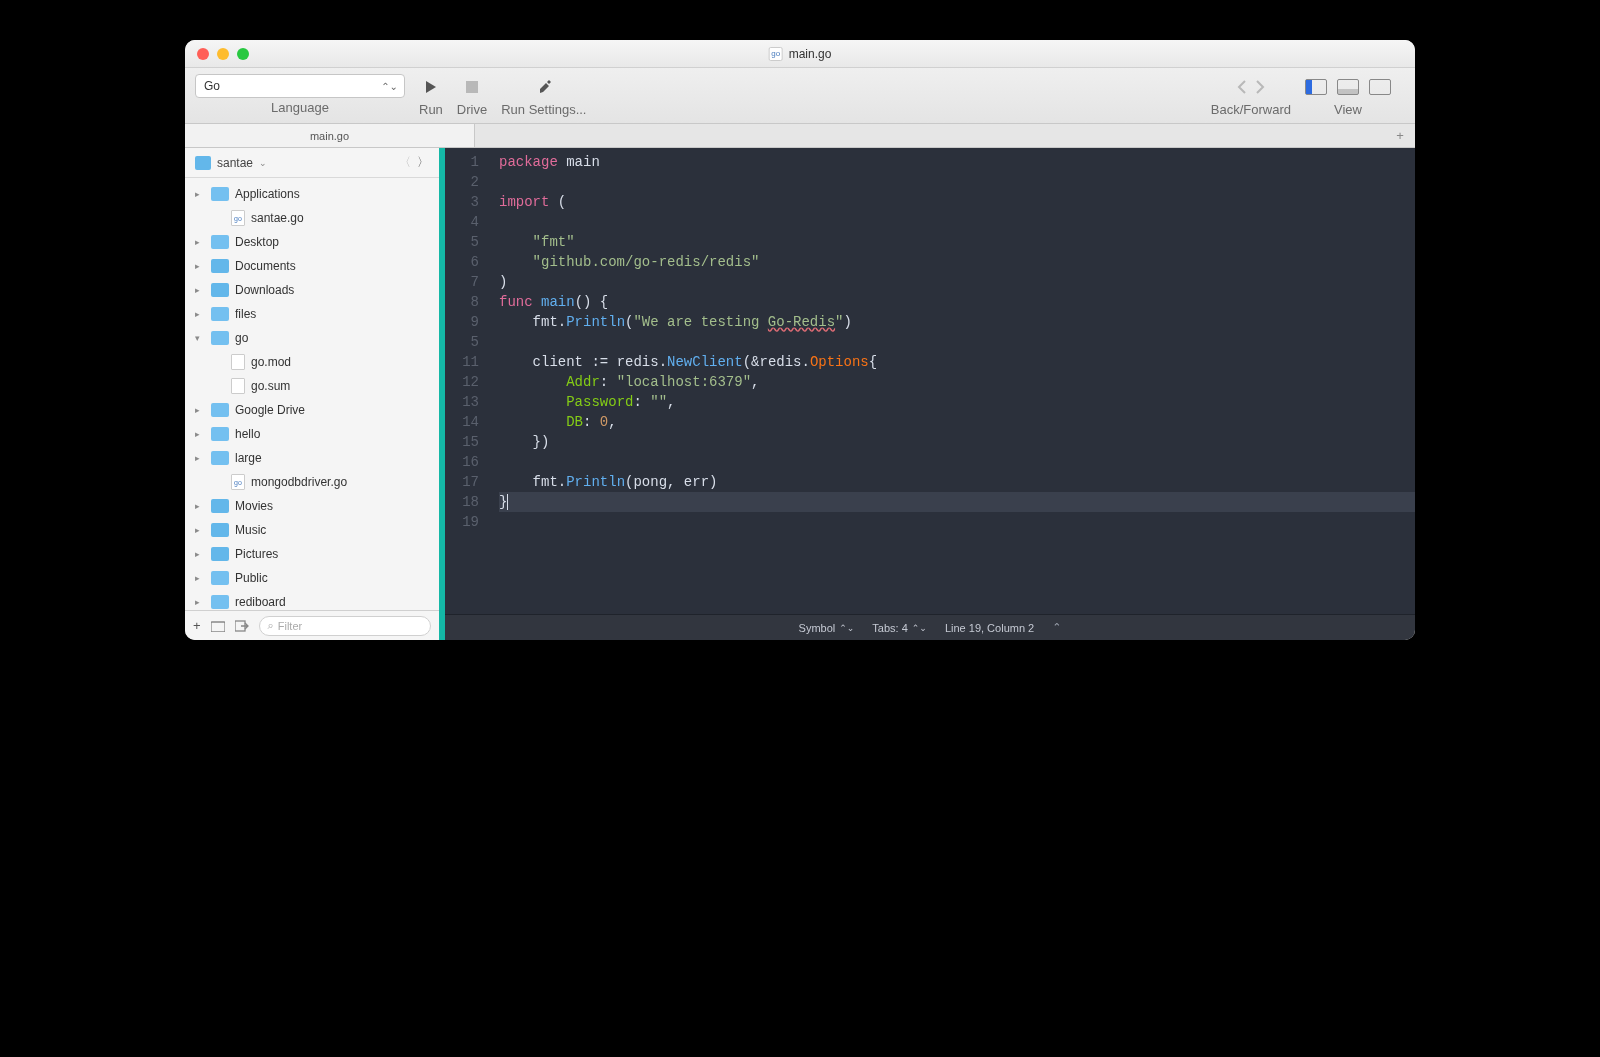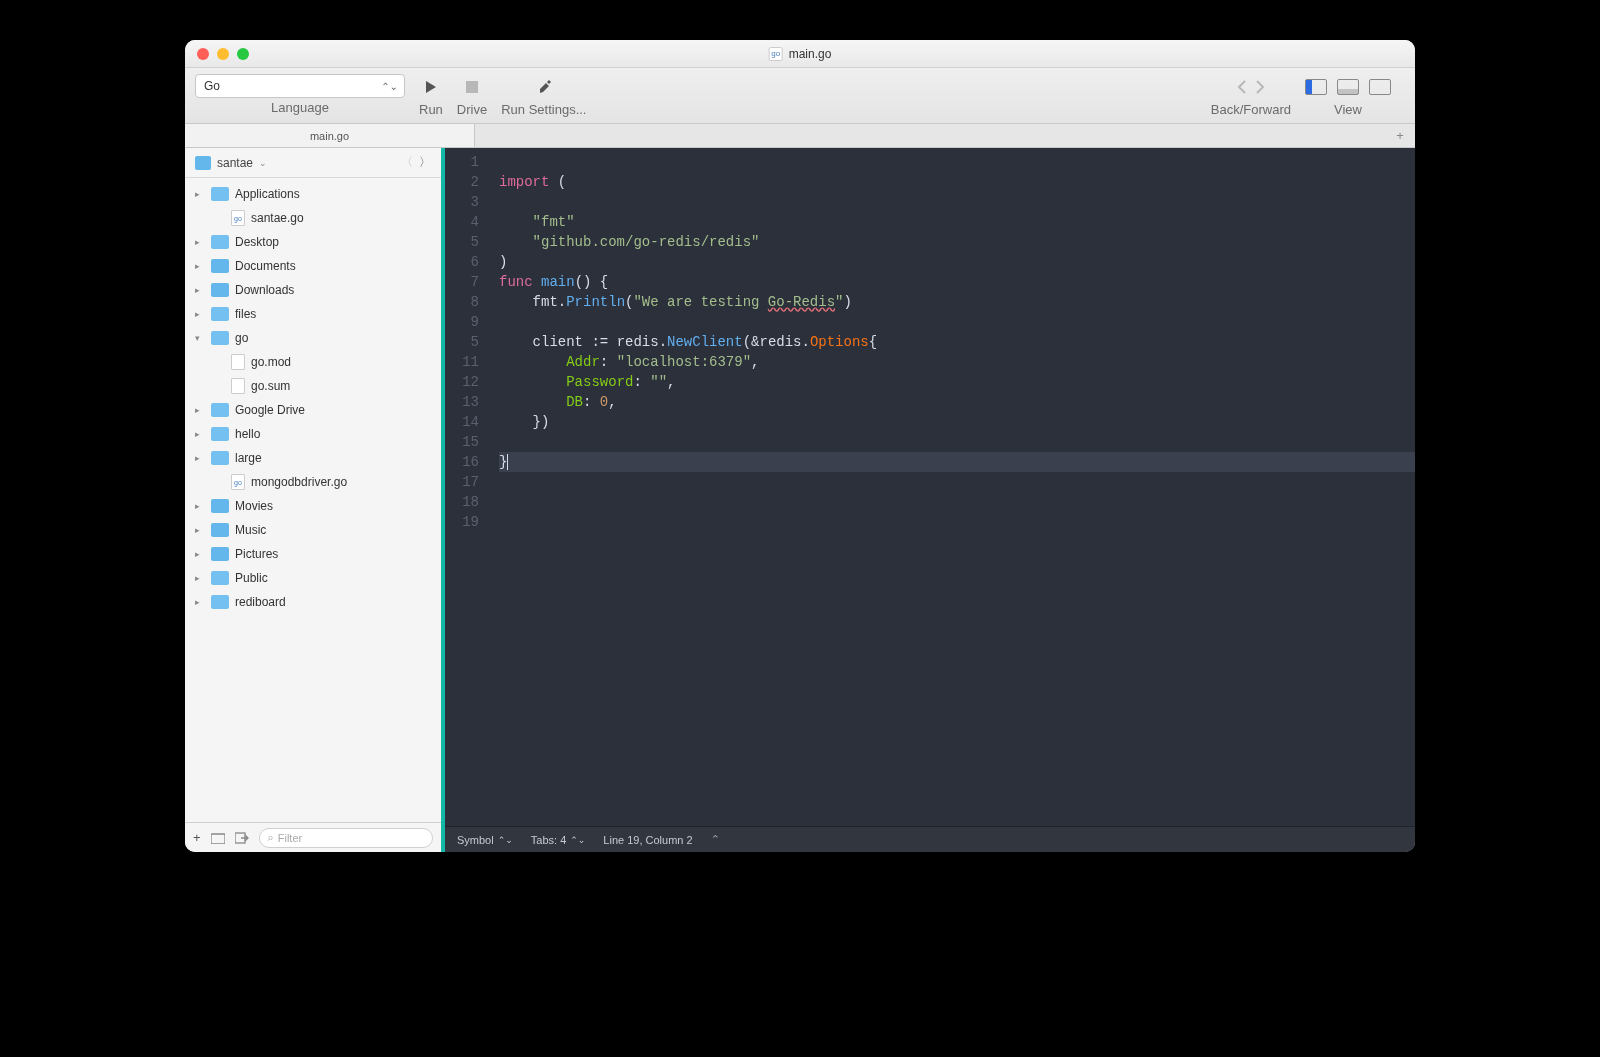--- a/index.html
+++ b/index.html
@@ -1,17 +1,17 @@
 <!DOCTYPE html>
 <html><head>
 <meta charset="utf-8">
 <style>
 * { margin: 0; padding: 0; box-sizing: border-box; }
 body { background: #000; font-family: -apple-system, BlinkMacSystemFont, "Helvetica Neue", sans-serif; font-size: 13px; display: flex; align-items: flex-start; justify-content: center; padding: 40px 60px; }
-.window { width: 1230px; height: 812px; background: #ececec; border-radius: 10px; overflow: hidden; box-shadow: 0 20px 60px rgba(0,0,0,0.5); display: flex; flex-direction: column; }
+.window { width: 1230px; height: 600px; background: #ececec; border-radius: 10px; overflow: hidden; box-shadow: 0 20px 60px rgba(0,0,0,0.5); display: flex; flex-direction: column; }
 .titlebar { height: 28px; background: linear-gradient(#f6f6f6,#e8e8e8); border-bottom: 1px solid #d0d0d0; display: flex; align-items: center; position: relative; }
 .traffic { display: flex; gap: 8px; padding-left: 12px; }
 .dot { width: 12px; height: 12px; border-radius: 50%; }
 .dot.red { background: #ff5f57; } .dot.yellow { background: #febc2e; } .dot.green { background: #28c840; }
 .title-center { position: absolute; left: 50%; transform: translateX(-50%); display: flex; align-items: center; gap: 6px; color: #333; font-size: 12px; }
 .go-badge { display:inline-flex; align-items:center; justify-content:center; width:14px; height:14px; font-size:8px; color:#4a7dbf; border:1px solid #ccc; border-radius:2px; background:#fff; }
 .toolbar { height: 56px; background: linear-gradient(#efefef,#e4e4e4); border-bottom: 1px solid #c8c8c8; display: flex; align-items: flex-start; padding: 6px 10px 0; }
 .tool-group { display: flex; flex-direction: column; align-items: center; margin-right: 14px; }
 .tool-icons { display:flex; gap:10px; align-items:center; height:26px; }
 .tool-label { font-size: 13px; color: #6b6b6b; margin-top: 2px; }
@@ -23,21 +23,21 @@
 .nav-arrows { display:flex; gap:6px; color:#b8b8b8; }
 .view-icons { display:flex; gap:10px; }
 .view-box { width:22px; height:16px; border:1.5px solid #888; border-radius:2px; position:relative; }
 .view-box.left::before { content:""; position:absolute; left:0; top:0; bottom:0; width:6px; background:#2d6be0; }
 .view-box.bottom::before { content:""; position:absolute; left:0; right:0; bottom:0; height:5px; background:#888; opacity:0.4; }
 .tabbar { height: 24px; background: #e6e6e6; border-bottom: 1px solid #c8c8c8; display:flex; }
 .filetab { width: 290px; height:100%; background:#f2f2f2; border-right:1px solid #c8c8c8; display:flex; align-items:center; justify-content:center; font-size:11px; color:#555; }
 .tab-spacer { flex:1; }
 .tab-add { width:30px; display:flex; align-items:center; justify-content:center; color:#888; cursor:pointer; }
 .body { flex:1; display:flex; overflow:hidden; }
-.sidebar { width: 260px; background:#f5f5f5; border-right:4px solid #14b8a6; display:flex; flex-direction:column; }
+.sidebar { width: 260px; background:#f5f5f5; border-right:6px solid #14b8a6; display:flex; flex-direction:column; }
 .crumb { height:30px; border-bottom:1px solid #d9d9d9; display:flex; align-items:center; padding:0 10px; gap:6px; font-size:12px; color:#444; }
 .crumb .fold-icon { width:16px; height:14px; background:#63b7ea; border-radius:2px; display:inline-block; }
 .crumb .navbtns { margin-left:auto; display:flex; gap:6px; color:#bbb; }
 .crumb .navbtns .active { color:#555; }
 .tree { flex:1; overflow:auto; padding:4px 0; }
 .tree-row { display:flex; align-items:center; height:24px; padding-left:10px; gap:6px; font-size:12px; color:#333; cursor:default; }
 .tree-row .disc { width:10px; color:#8a8a8a; font-size:9px; }
 .tree-row .ficon { width:18px; height:14px; border-radius:2px; display:inline-block; }
 .fold-blue { background:#74c0f0; }
 .fold-cyan { background:#63b7ea; }
@@ -47,21 +47,21 @@
 .side-bottom .filter { flex:1; height:20px; border:1px solid #d0d0d0; border-radius:10px; padding:0 8px; font-size:11px; color:#aaa; display:flex; align-items:center; gap:4px; background:#fff; }
 .editor-wrap { flex:1; display:flex; flex-direction:column; background:#2b303b; }
 .editor { flex:1; display:flex; font-family: Menlo, Monaco, "Courier New", monospace; font-size:14px; line-height:20px; overflow:auto; }
 .gutter { width:44px; background:#2b303b; color:#5a606d; text-align:right; padding:4px 10px 4px 0; user-select:none; }
 .gutter div { height:20px; }
 .code { flex:1; padding:4px 0 4px 10px; color:#d8dee9; }
 .code pre { margin:0; font-family:inherit; }
 .line { height:20px; white-space:pre; }
 .hl-line { background:#3a404d; } .pkg-kw{color:#e06c9a;} .str { color:#a3be8c; } .func { color:#61afef; } .type { color:#f97316; } .ident { color:#d8dee9; } .field{color:#84cc16;} .num{color:#d19a66;} .err-underline{ text-decoration: underline wavy #e06c75; }
 .cursor { display:inline-block; width:1px; height:16px; background:#d8dee9; vertical-align:middle; }
-.statusbar { height:26px; background:#32363f; color:#c5c9d3; display:flex; align-items:center; justify-content:flex-start; padding:0 12px; font-size:11px; gap:18px; border-top:1px solid #1f232b;margin-top:20px; }
+.statusbar { height:26px; background:#32363f; color:#c5c9d3; display:flex; align-items:center; justify-content:center; padding:0 12px; font-size:11px; gap:18px; border-top:1px solid #1f232b;margin-top:20px; }
 .statusbar .seg { display:flex; align-items:center; gap:4px; cursor:pointer; }
 .statusbar .chev-up { color:#9aa0ac; }
 svg { display:block; }
 </style>
 </head>
 <body>
 
 <div class="window">
 
   <div class="titlebar">
@@ -288,35 +288,37 @@
             <div>12</div>
             <div>13</div>
             <div>14</div>
             <div>15</div>
             <div>16</div>
             <div>17</div>
             <div>18</div>
             <div>19</div>
           </div>
         <div class="code" id="code">
+            <pre class="line"><span class="pkg-kw">package </span><span class="ident">main</span></pre>
             <pre class="line"></pre>
             <pre class="line"><span class="pkg-kw">import </span><span class="ident">(</span></pre>
             <pre class="line"></pre>
             <pre class="line"><span class="">    </span><span class="str">"fmt"</span></pre>
             <pre class="line"><span class="">    </span><span class="str">"github.com/go-redis/redis"</span></pre>
             <pre class="line"><span class="ident">)</span></pre>
             <pre class="line"><span class="pkg-kw">func </span><span class="func">main</span><span class="ident">() {</span></pre>
             <pre class="line"><span class="ident">    fmt.</span><span class="func">Println</span><span class="ident">(</span><span class="str">"We are testing </span><span class="str err-underline">Go-Redis</span><span class="str">"</span><span class="ident">)</span></pre>
             <pre class="line"></pre>
             <pre class="line"><span class="ident">    client </span><span class="ident">:= </span><span class="ident">redis.</span><span class="func">NewClient</span><span class="ident">(&amp;redis.</span><span class="type">Options</span><span class="ident">{</span></pre>
             <pre class="line"><span class="">        </span><span class="field">Addr</span><span class="ident">: </span><span class="str">"localhost:6379"</span><span class="ident">,</span></pre>
             <pre class="line"><span class="">        </span><span class="field">Password</span><span class="ident">: </span><span class="str">""</span><span class="ident">,</span></pre>
             <pre class="line"><span class="">        </span><span class="field">DB</span><span class="ident">: </span><span class="num">0</span><span class="ident">,</span></pre>
             <pre class="line"><span class="ident">    })</span></pre>
             <pre class="line"></pre>
+            <pre class="line"><span class="ident">    fmt.</span><span class="func">Println</span><span class="ident">(pong, err)</span></pre>
             <pre class="line hl-line"><span class="ident">}</span><span class="cursor"></span></pre>
           </div>
       </div>
       <div class="statusbar">
         <span class="seg">
           <span>Symbol</span>
           <span style="font-size:9px">⌃⌄</span>
         </span>
         <span class="seg">
           <span>Tabs: 4</span>

